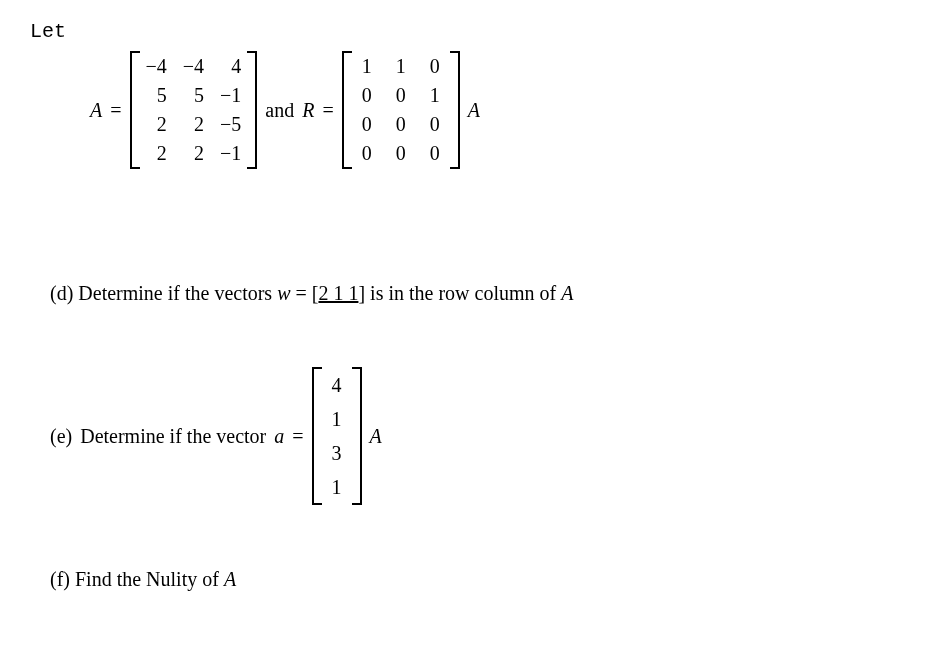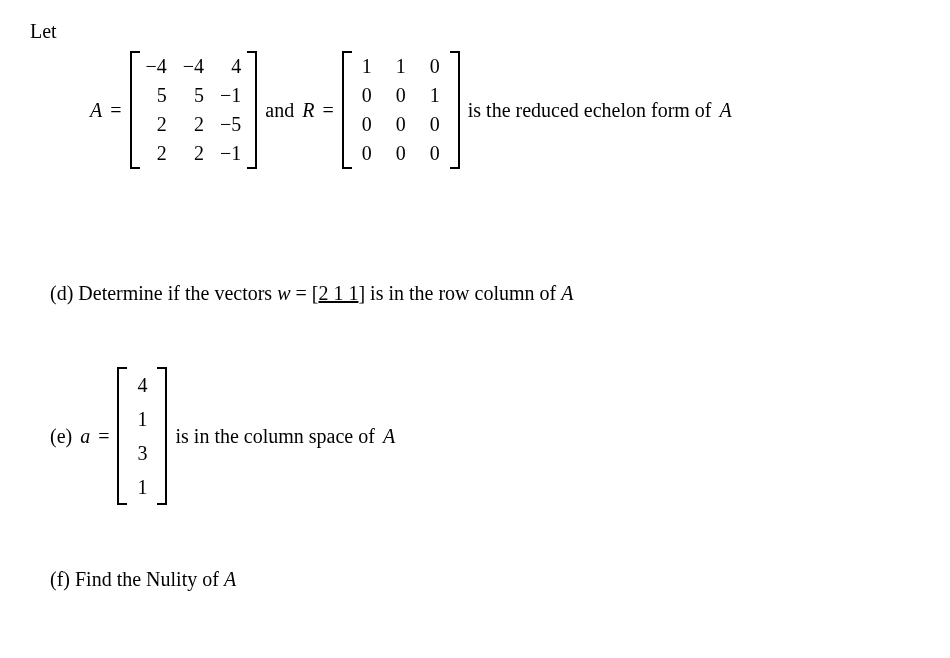--- a/index.html
+++ b/index.html
@@ -8,20 +8,21 @@
       color: #000;
       background: #fff;
       margin: 0;
       padding: 20px 30px;
       width: 950px;
       height: 658px;
       box-sizing: border-box;
     }
     .intro {
       margin-bottom: 8px;
+      font-family: Liberation Mono, monospace;
     }
     .matrix-row {
       display: flex;
       align-items: center;
       margin-left: 60px;
       margin-bottom: 110px;
       gap: 8px;
     }
     .italic {
       font-style: italic;
@@ -129,49 +130,48 @@
         <span class="cell">1</span>
       <span class="cell">0</span>
         <span class="cell">0</span>
         <span class="cell">0</span>
       <span class="cell">0</span>
         <span class="cell">0</span>
         <span class="cell">0</span>
     </span>
     <span class="bracket right"></span>
   </span>
-  <span>is the reduced echelon form of</span>
   <span class="italic">A</span>
 </div>
 
 <div class="question">
   <span>(d)</span>
   <span>Determine if the vectors</span>
   <span class="italic">w</span>
   <span>=</span>
   <span class="row-vec"><span>[</span><span>2 1 1</span><span>]</span></span>
   <span>is in the row column of</span>
   <span class="italic">A</span>
 </div>
 
 <div class="question flex">
   <span>(e)</span>
+  <span>Determine if the vector</span>
   <span class="italic">a</span>
   <span>=</span>
   <span class="matrix">
     <span class="bracket left"></span>
     <span class="matrix-body cols1">
       <span class="cell">4</span>
       <span class="cell">1</span>
       <span class="cell">3</span>
       <span class="cell">1</span>
     </span>
     <span class="bracket right"></span>
   </span>
-  <span>is in the column space of</span>
   <span class="italic">A</span>
 </div>
 
 <div class="question">
   <span>(f)</span>
   <span>Find the Nulity of </span>
   <span class="italic">A</span>
 </div>
 
 </body></html>

